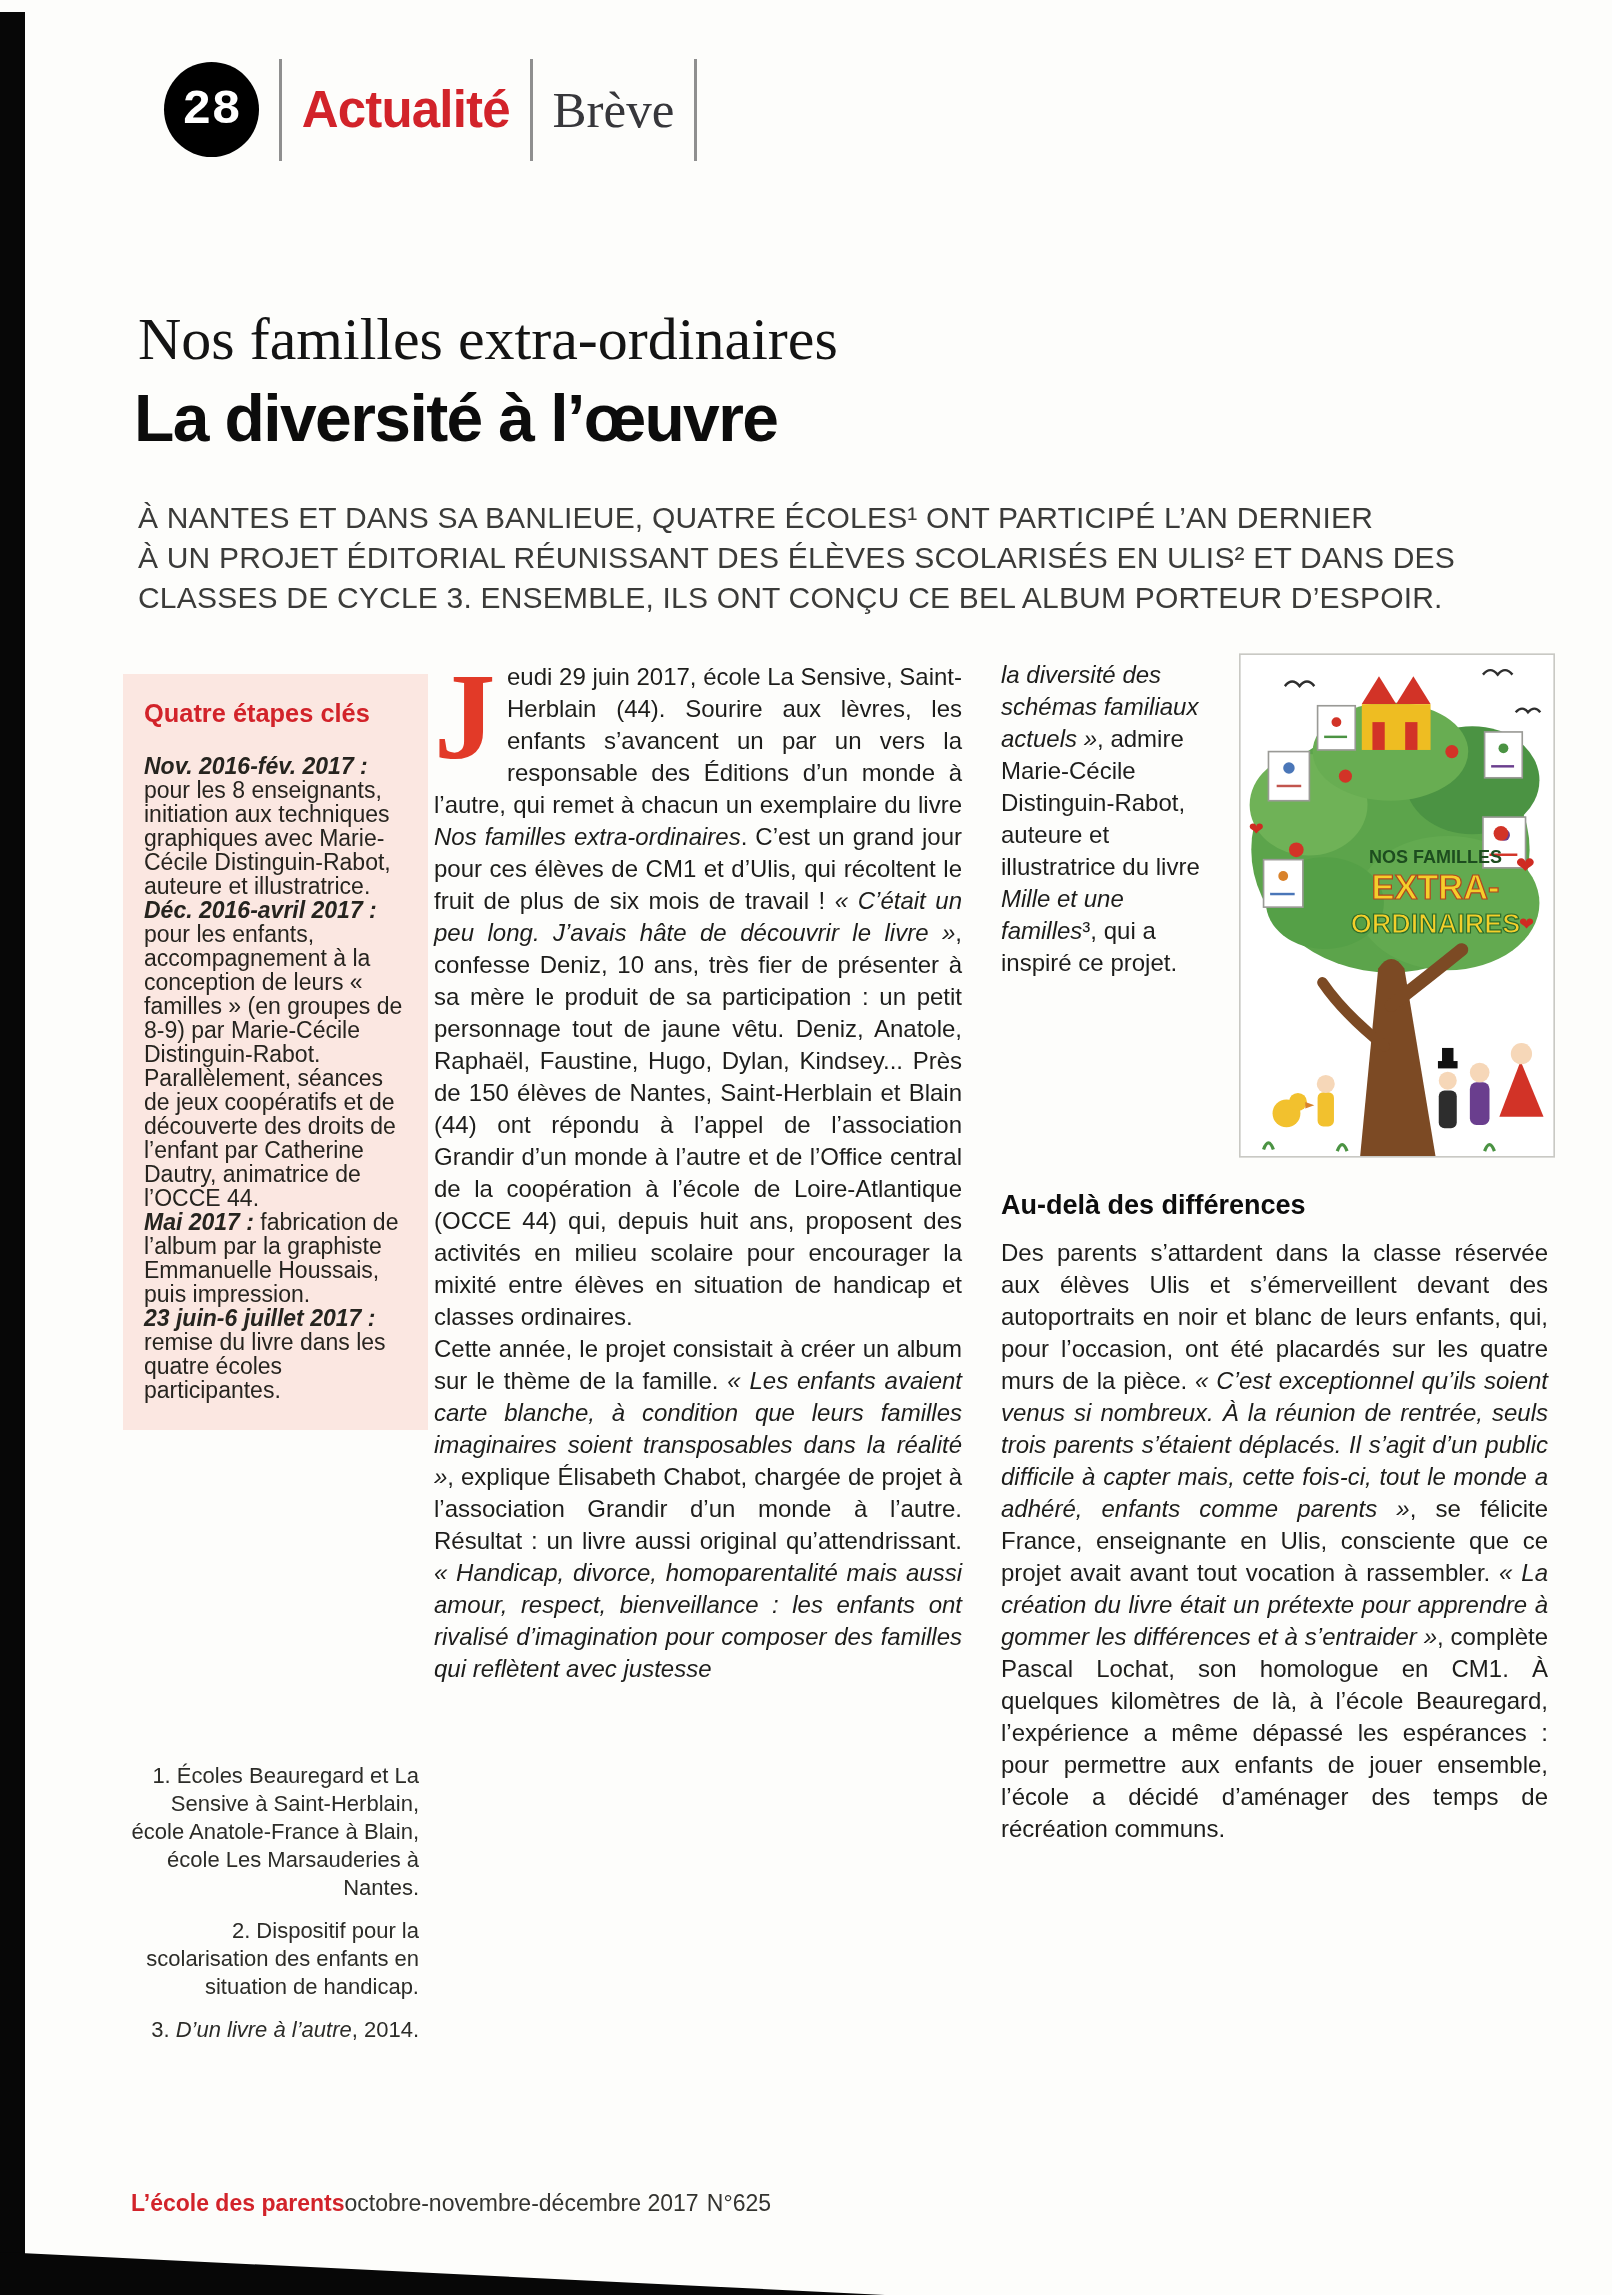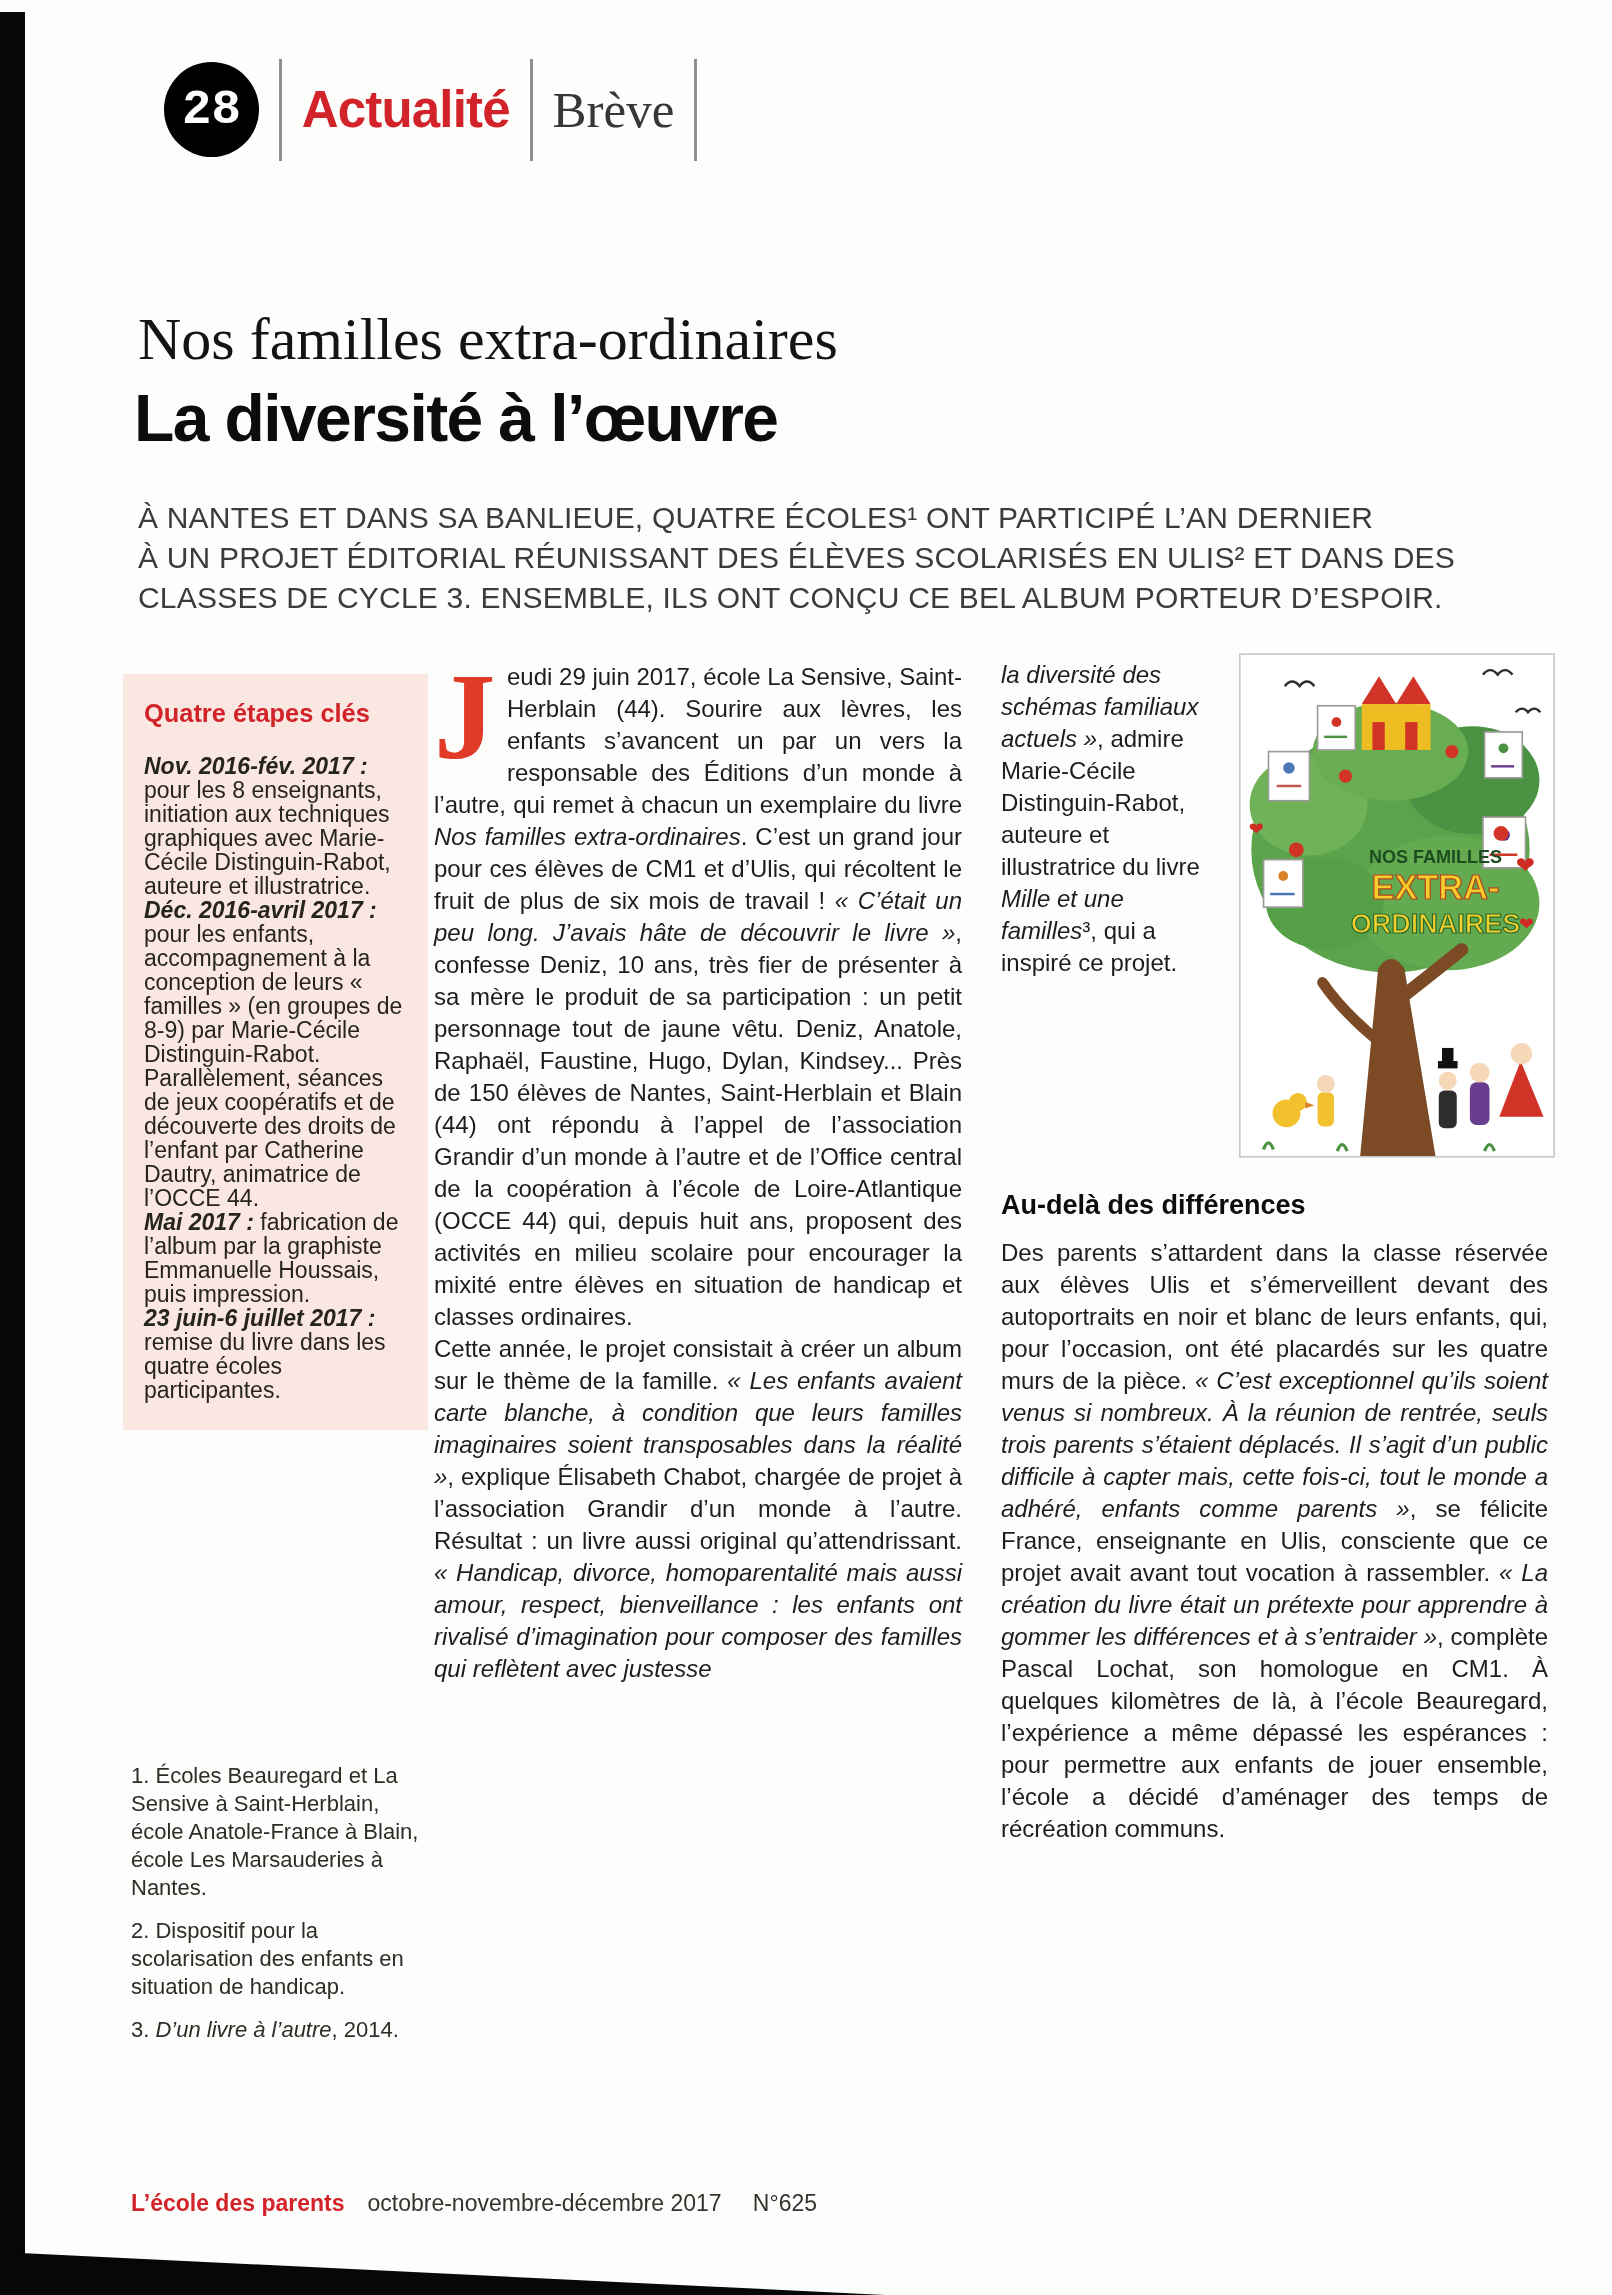--- a/index.html
+++ b/index.html
@@ -34,21 +34,21 @@
   .standfirst { left:138px; top:498px; width:1393px; font-size:30px; line-height:40px;
     color:#3b3b39; letter-spacing:0.2px; }
 
   
   .sidebar { left:123px; top:674px; width:305px; background:var(--sidebar_bg,#fbe7e1);
     padding:24.6px 21px 28px 21px; }
   .sidebar-title { color:var(--accent,#d2232a); font-weight:700; font-size:25.4px; margin-bottom:26px; }
   .sidebar p { font-size:23px; line-height:24px; color:#26241f; }
 
   
-  .footnotes { left:131px; top:1762px; width:288px; }
+  .footnotes { left:131px; top:1762px; width:288px;text-align:right; }
   .footnotes p { font-size:22px; line-height:28px; color:#2c2c28; margin-bottom:14.8px; }
 
   
   .col p { font-size:24px; line-height:32px; text-align:justify;
     hyphens:auto; -webkit-hyphens:auto; color:#1d1d1b; }
   .col-main { left:434px; top:661px; width:528px; }
   .col-narrow { left:1001px; top:659px; width:210px; }
   .col-narrow p { text-align:left; }
   .col-wide { left:1001px; top:1237px; width:547px; }
 
@@ -58,21 +58,21 @@
 
   .subhead { left:1001px; top:1190px; font-size:27px; font-weight:700; color:#0d0d0d; }
 
   .byline { text-align:right; font-weight:700; font-size:24.6px; color:#111;
     margin-top:-32px; padding-right:1.6px; }
 
   
   .book { left:1239px; top:653px; width:316px; height:505px; }
 
   
-  .footer { left:131px; top:2190px; display:flex; align-items:baseline; gap:23px; font-size:23px; }
+  .footer { left:131px; top:2190px; display:flex; align-items:baseline; gap:0; font-size:23px; }
   .footer-mag { font-weight:700; color:var(--accent,#d2232a); }
   .footer-date, .footer-num { color:#33332f; }
   .footer-num { margin-left:8.2px; }
 </style>
 </head>
 <body>
 
 <div id="page">
 
   <div class="scan-left abs"></div>

